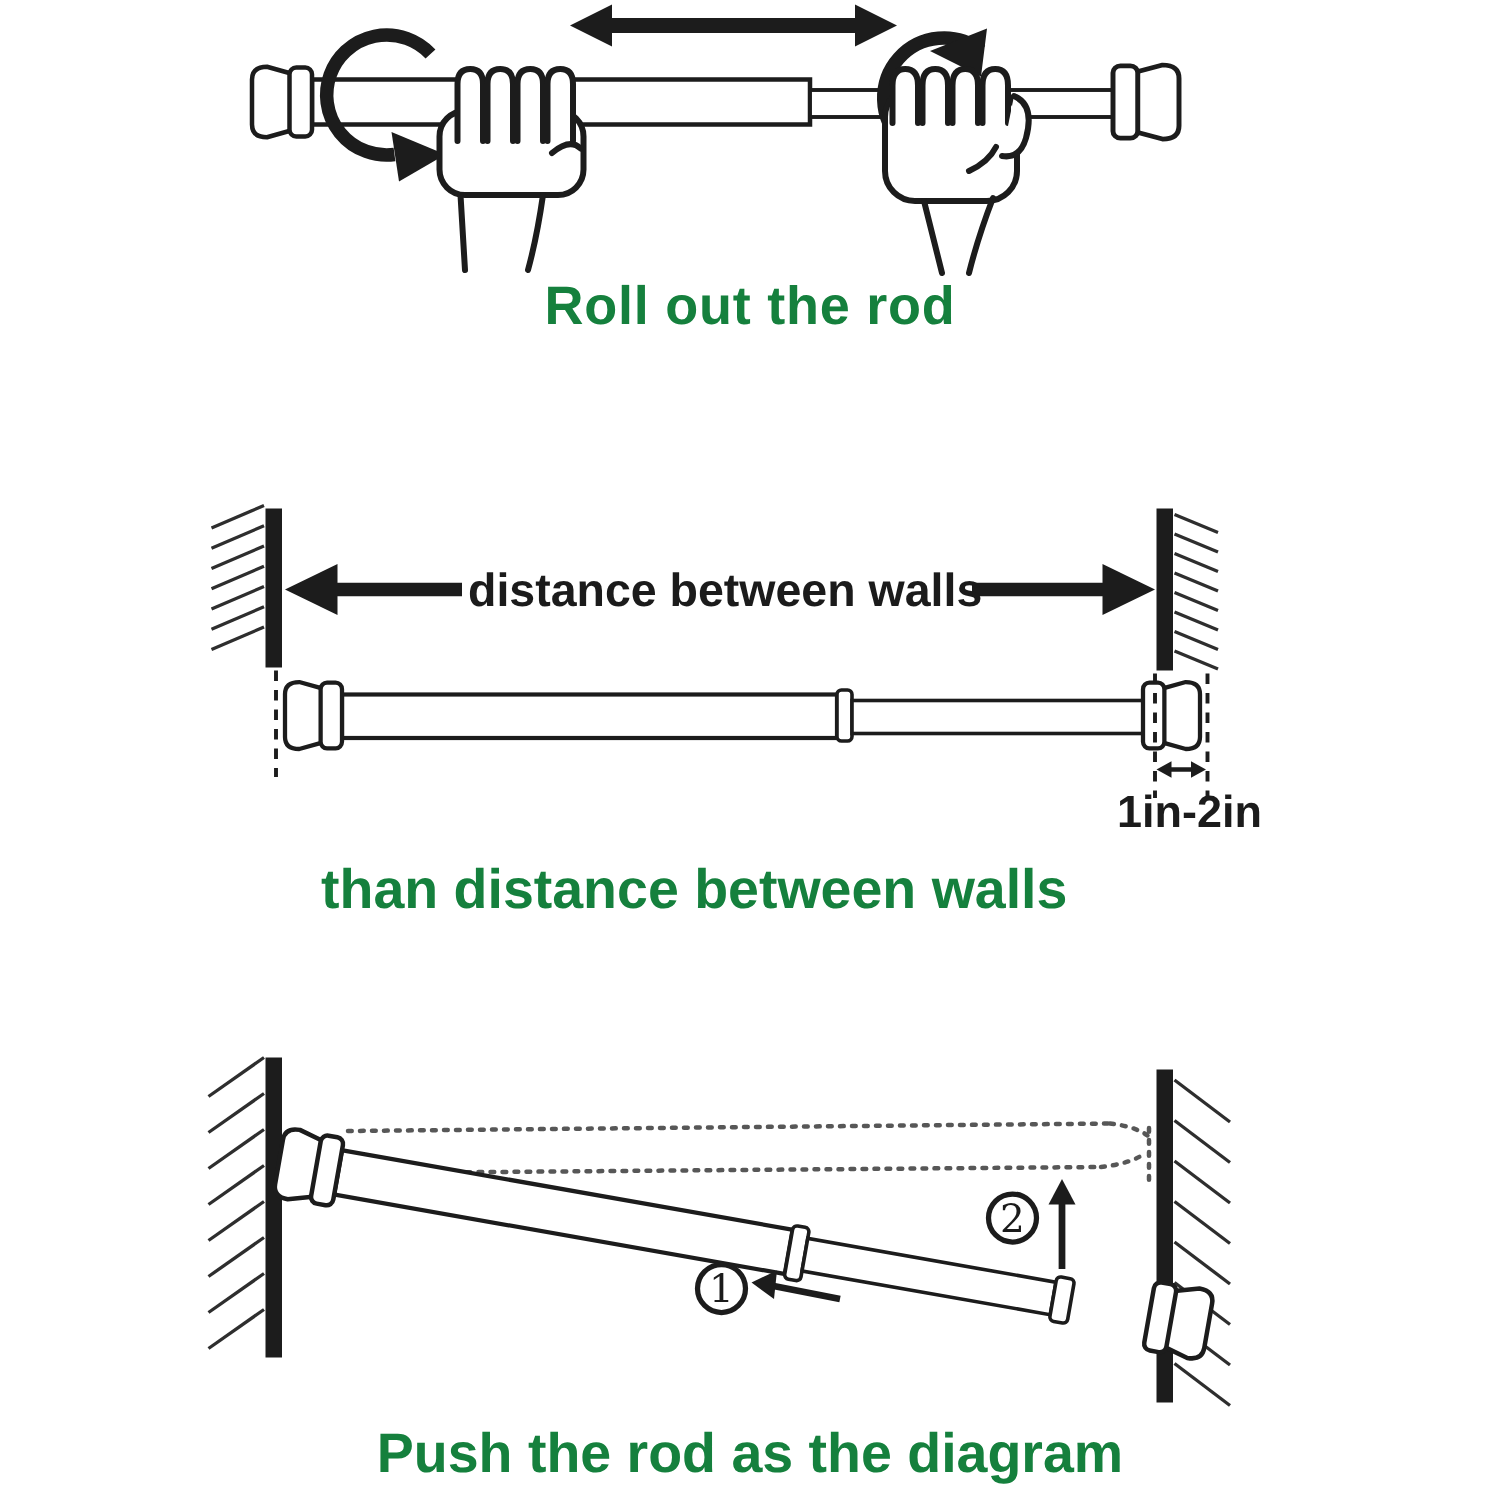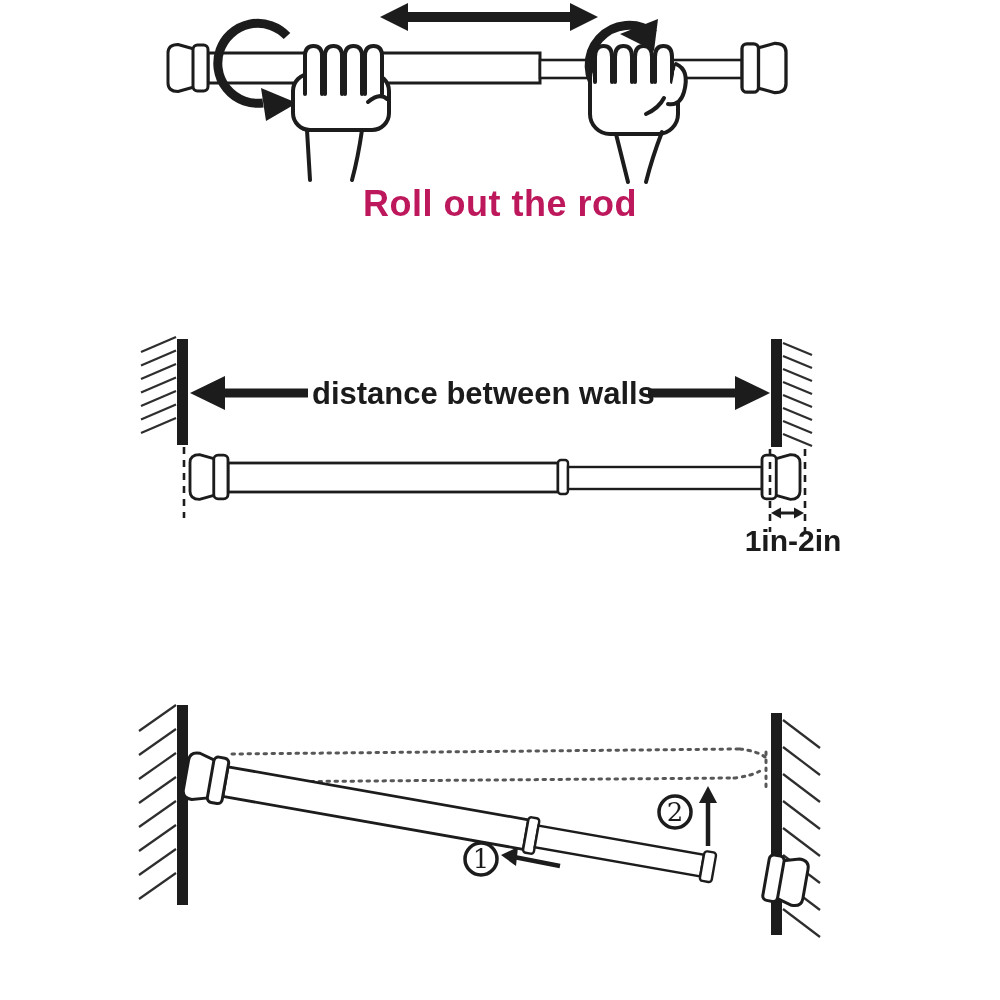--- a/index.html
+++ b/index.html
@@ -2,21 +2,21 @@
 <html><head>
 <meta charset="utf-8">
 <style>
   html,body{margin:0;padding:0;background:#ffffff;}
   #stage{
     position:relative;width:1000px;height:1000px;background:#ffffff;overflow:hidden;
     font-family:"Liberation Sans",sans-serif;
   }
   #diagram-svg{position:absolute;left:0;top:0;width:1000px;height:1000px;}
   .caption{
-    position:absolute;color:#be185d;font-weight:700;
+    position:absolute;color:#15803d;font-weight:700;
     font-family:"Liberation Sans",sans-serif;white-space:nowrap;
   }
   .caption-center{left:0;right:0;text-align:center;}
   #caption-roll{top:183px;font-size:36px;letter-spacing:0.5px;}
   #caption-length{left:214px;top:562px;font-size:37px;line-height:61px;}
   #caption-push{top:948px;font-size:37px;}
   .svg-label{font-family:"Liberation Sans",sans-serif;font-weight:700;fill:#1b1b1b;}
   .badge-num{font-family:"DejaVu Serif",serif;font-weight:400;fill:#1b1b1b;}
 </style>
 </head>
@@ -203,15 +203,17 @@
       <g>
         <circle cx="675" cy="812" r="16" fill="#ffffff" stroke="#1c1c1c" stroke-width="3.5"></circle>
         <text class="badge-num" x="675" y="821" font-size="26" text-anchor="middle">2</text>
       </g>
     </g>
   </svg>
 
   <div id="caption-roll" class="caption caption-center">Roll out the rod</div>
 
   <div id="caption-length" class="caption">
+    <div>than distance between walls</div>
   </div>
 
+  <div id="caption-push" class="caption caption-center">Push the rod as the diagram</div>
 </div>
 
 </body></html>

